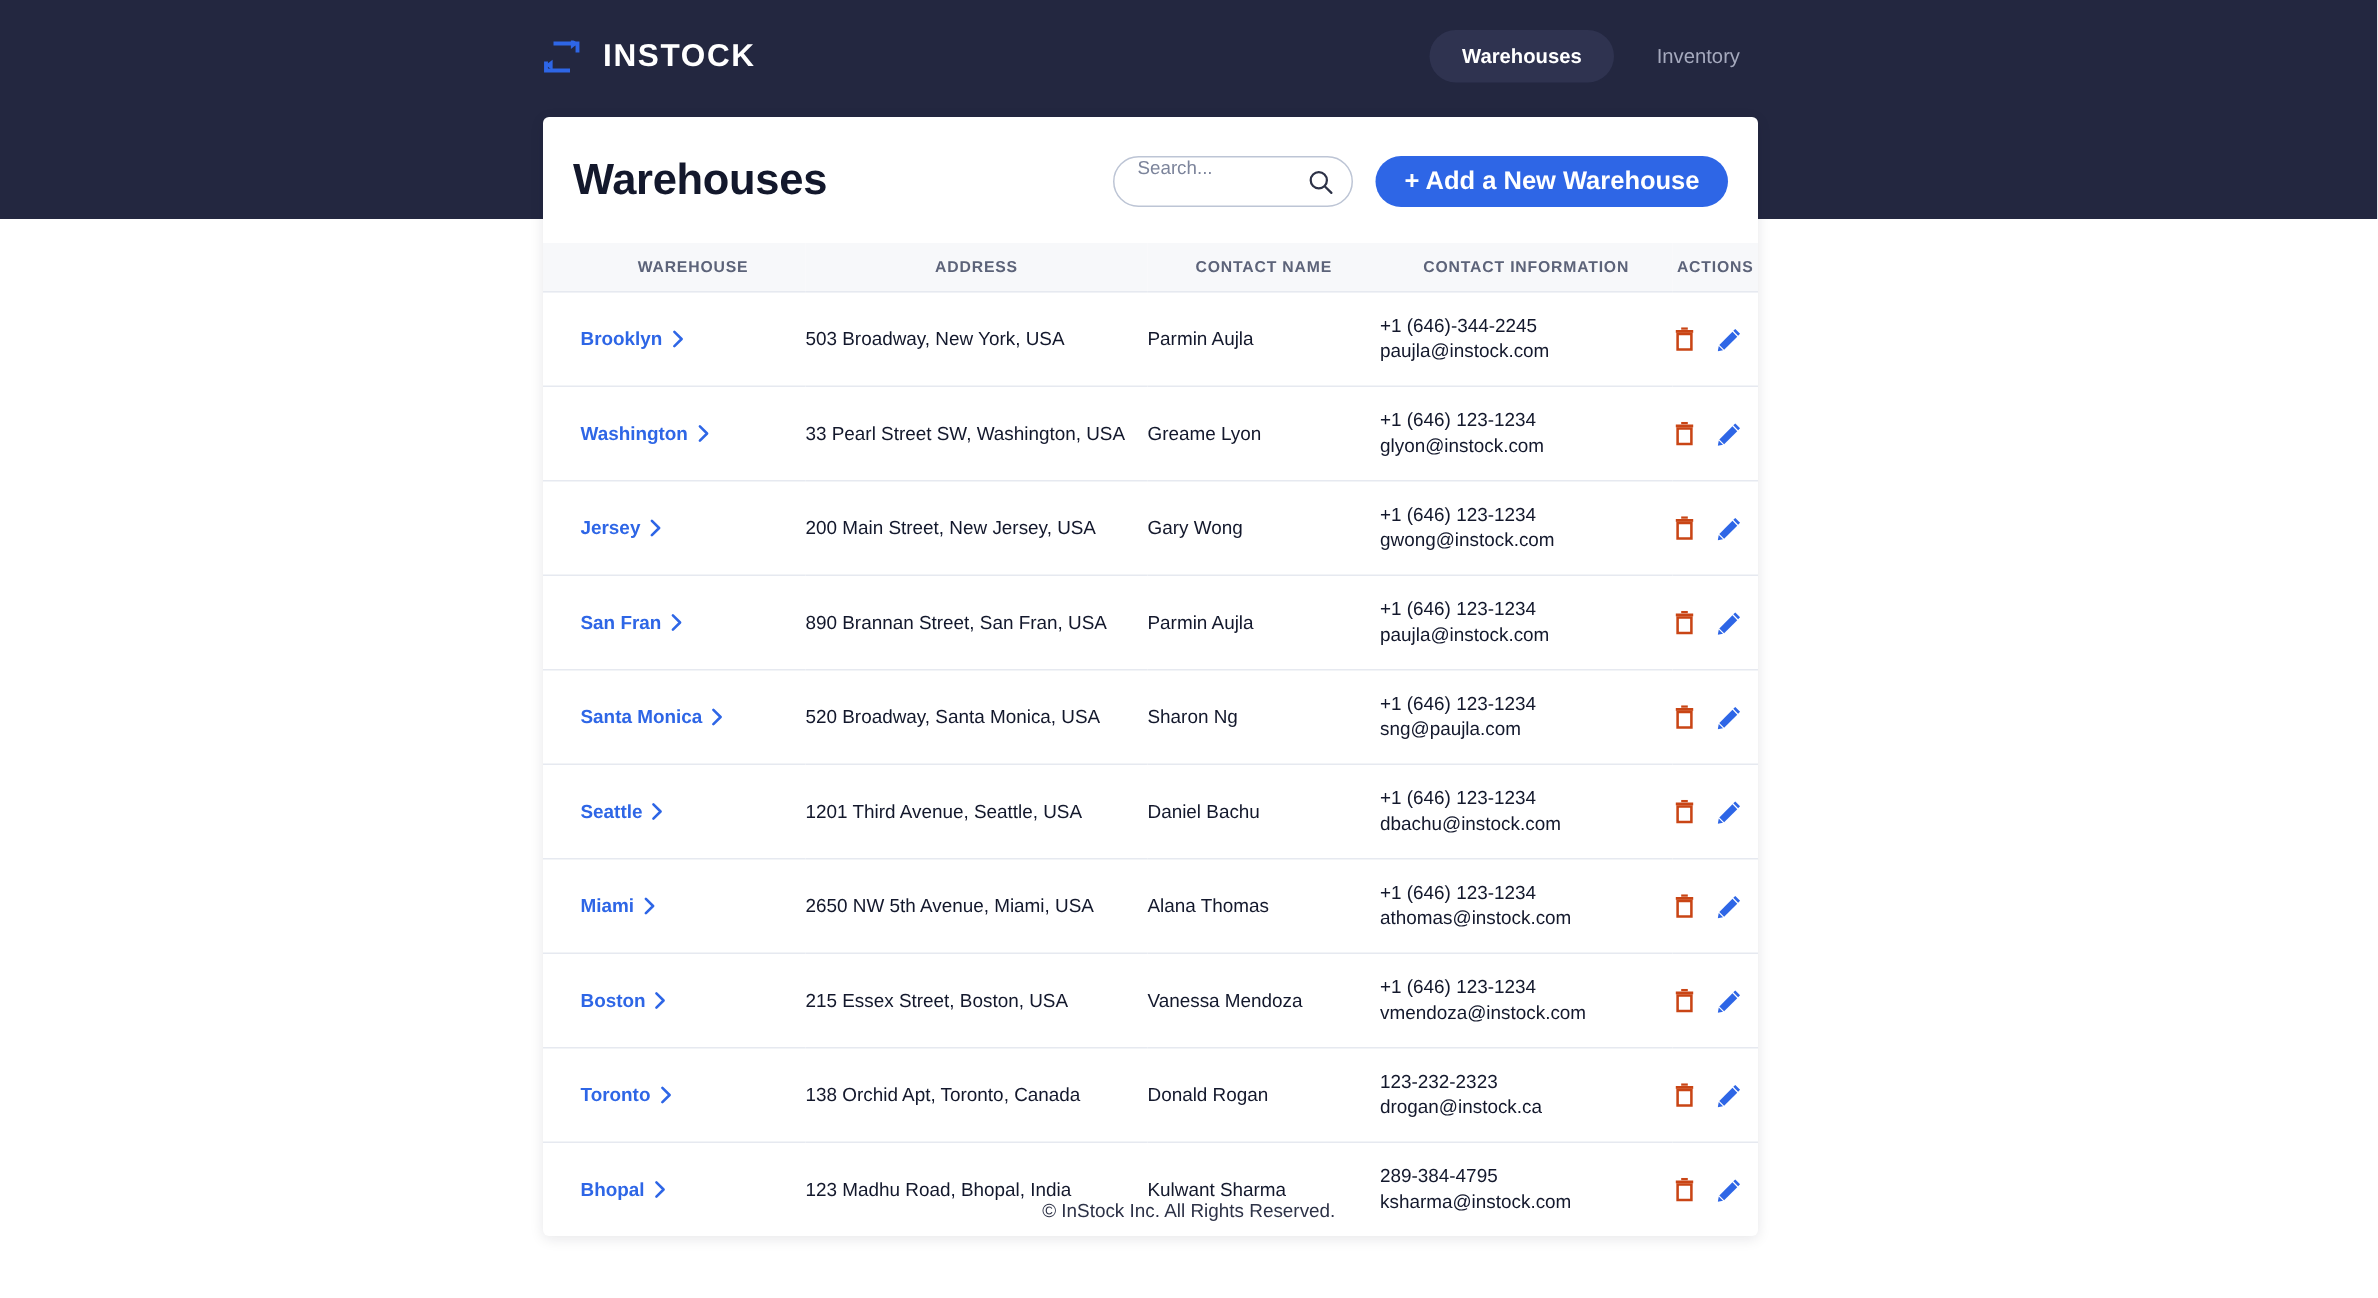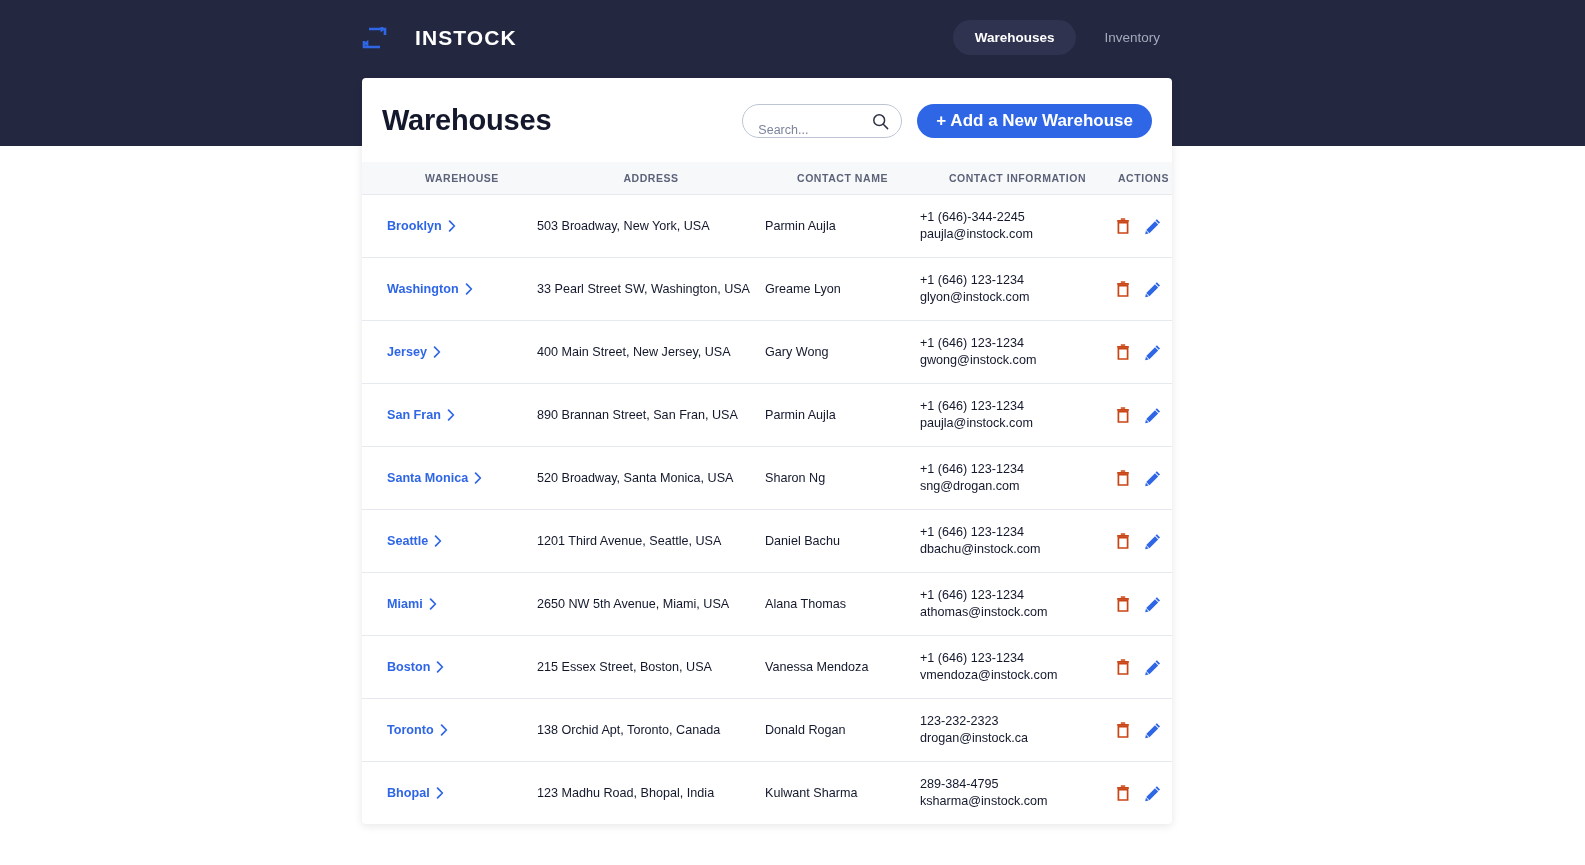--- a/index.html
+++ b/index.html
@@ -14,21 +14,21 @@
 
   
   .topbar {
     position: absolute; left: 0; top: 0; width: 1585px; height: 146px;
     background: #232740;
   }
   .topbar-inner {
     position: absolute; left: 362px; top: 0; width: 820px; height: 75px;
     display: flex; align-items: center; justify-content: space-between;
   }
-  .brand { display: flex; align-items: center; gap: 28px; }
+  .brand { display: flex; align-items: center; gap: 15px; }
   .brand-icon { width: 25px; height: 22px; display: block; }
   .brand-text {
     color: #ffffff; font-size: 21px; font-weight: 700;
     letter-spacing: 1.1px; line-height: 1;
   }
   .nav { display: flex; align-items: center; gap: 6px; }
   .nav-item {
     padding: 10px 22px; border-radius: 22px; font-size: 13.5px;
     color: #a5a9bd; font-weight: 400; cursor: pointer; white-space: nowrap;
   }
@@ -48,21 +48,21 @@
     padding: 26px 20px 24px 20px;
   }
   .page-title {
     font-size: 29px; font-weight: 700; color: #13182c;
     letter-spacing: -0.2px; line-height: 1.1; margin: 0;
   }
   .head-right { display: flex; align-items: center; gap: 15px; }
   .search-box {
     position: relative; width: 160px; height: 34px;
     border: 1px solid #bdc5d5; border-radius: 20px;
-    display: flex; align-items: flex-end; padding: 0 34px 0 15px;
+    display: flex; align-items: flex-start; padding: 0 34px 0 15px;
     background: #fff;
   }
   .search-input {
     border: none; outline: none; background: transparent;
     font-family: "Liberation Sans", sans-serif;
     font-size: 12.5px; color: #13182c; width: 100%; padding: 0;
   }
   .search-input::placeholder { color: #7c849b; }
   .search-icon { position: absolute; right: 12px; top: 8px; width: 17px; height: 17px; }
   .add-btn {
@@ -210,21 +210,21 @@
               </div>
             </td>
           </tr>
           <tr>
             <td class="c-wh"><span class="wh-link">
                 <span>Jersey</span>
                 <svg class="chev" viewBox="0 0 9 12">
                   <path d="M1.6 1.2 L6.4 6 L1.6 10.8" fill="none" stroke="#2e66e6" stroke-width="1.7" stroke-linecap="round" stroke-linejoin="round"></path>
                 </svg>
               </span></td>
-            <td class="c-addr">400 Main Street, New Jersey, USA</td>
+            <td class="c-addr">200 Main Street, New Jersey, USA</td>
             <td class="c-name">Gary Wong</td>
             <td class="c-info">
               <div class="info-line">+1 (646) 123-1234</div>
               <div class="info-line">gwong@instock.com</div>
             </td>
             <td class="c-act">
               <div class="actions">
                 <svg class="icon-btn" viewBox="0 0 16 17">
                   <rect x="2.2" y="2.0" width="11.6" height="1.9" fill="#c94515"></rect>
                   <rect x="5.8" y="0.3" width="4.4" height="1.5" fill="#c94515"></rect>
@@ -270,21 +270,21 @@
             <td class="c-wh"><span class="wh-link">
                 <span>Santa Monica</span>
                 <svg class="chev" viewBox="0 0 9 12">
                   <path d="M1.6 1.2 L6.4 6 L1.6 10.8" fill="none" stroke="#2e66e6" stroke-width="1.7" stroke-linecap="round" stroke-linejoin="round"></path>
                 </svg>
               </span></td>
             <td class="c-addr">520 Broadway, Santa Monica, USA</td>
             <td class="c-name">Sharon Ng</td>
             <td class="c-info">
               <div class="info-line">+1 (646) 123-1234</div>
-              <div class="info-line">sng@drogan.com</div>
+              <div class="info-line">sng@paujla.com</div>
             </td>
             <td class="c-act">
               <div class="actions">
                 <svg class="icon-btn" viewBox="0 0 16 17">
                   <rect x="2.2" y="2.0" width="11.6" height="1.9" fill="#c94515"></rect>
                   <rect x="5.8" y="0.3" width="4.4" height="1.5" fill="#c94515"></rect>
                   <path d="M3.4 4.6 h9.2 v10.4 h-9.2 z" fill="none" stroke="#c94515" stroke-width="1.7"></path>
                 </svg>
                 <svg class="icon-btn" viewBox="0 0 17 17">
                   <path d="M12.6 0.8 L16.0 4.2 L14.6 5.6 L11.2 2.2 Z" fill="#2e66e6"></path>
@@ -432,14 +432,17 @@
                   <path d="M0.9 13.0 L3.9 16.0 L0.2 16.7 Z" fill="#2e66e6"></path>
                 </svg>
               </div>
             </td>
           </tr>
         </tbody>
     </table>
 
   </div>
 
+  <div class="footer">
+    <span>© InStock Inc. All Rights Reserved.</span>
+  </div>
 
 </div>
 
 </body></html>

